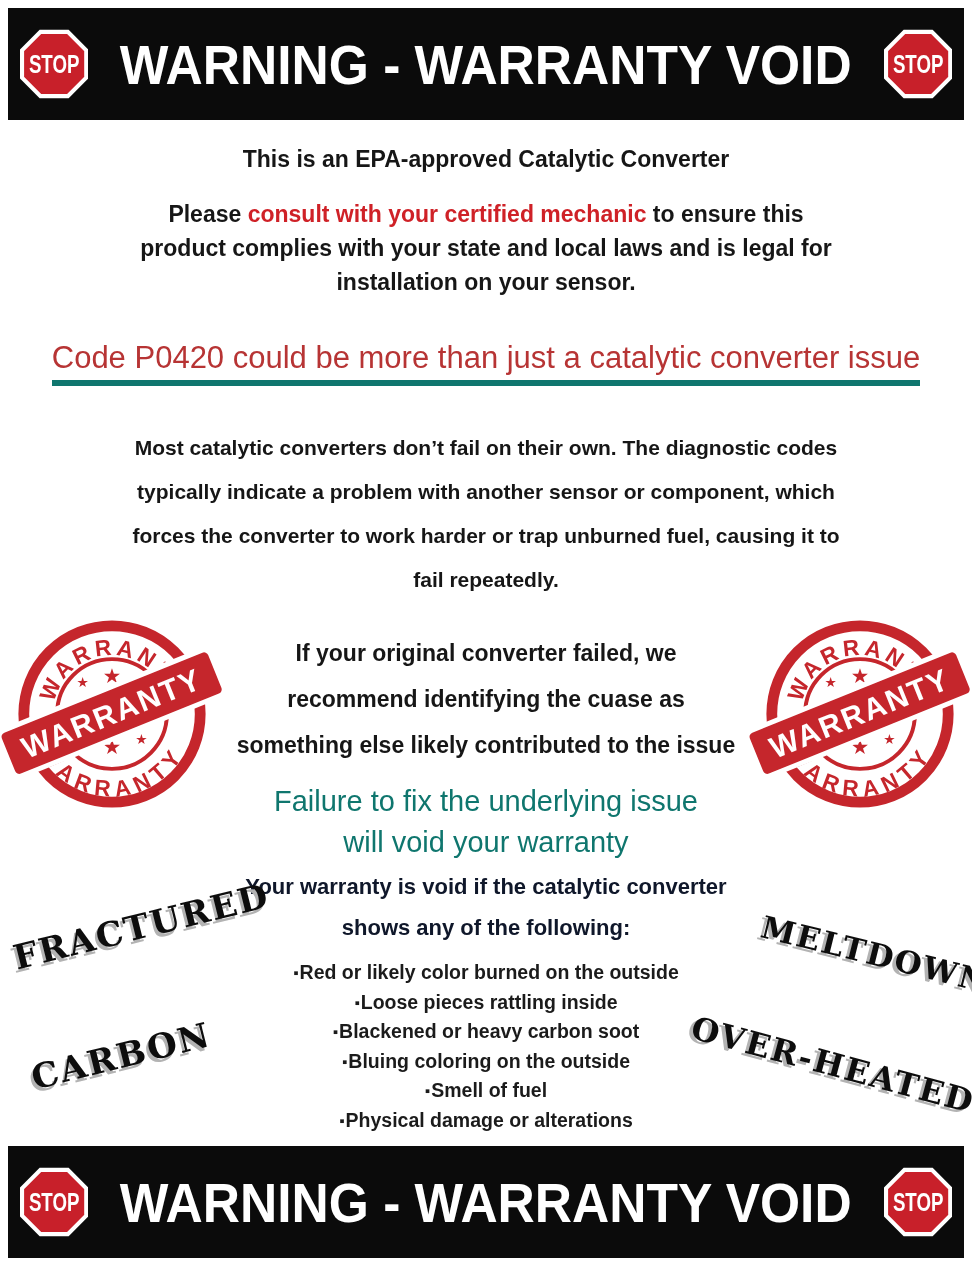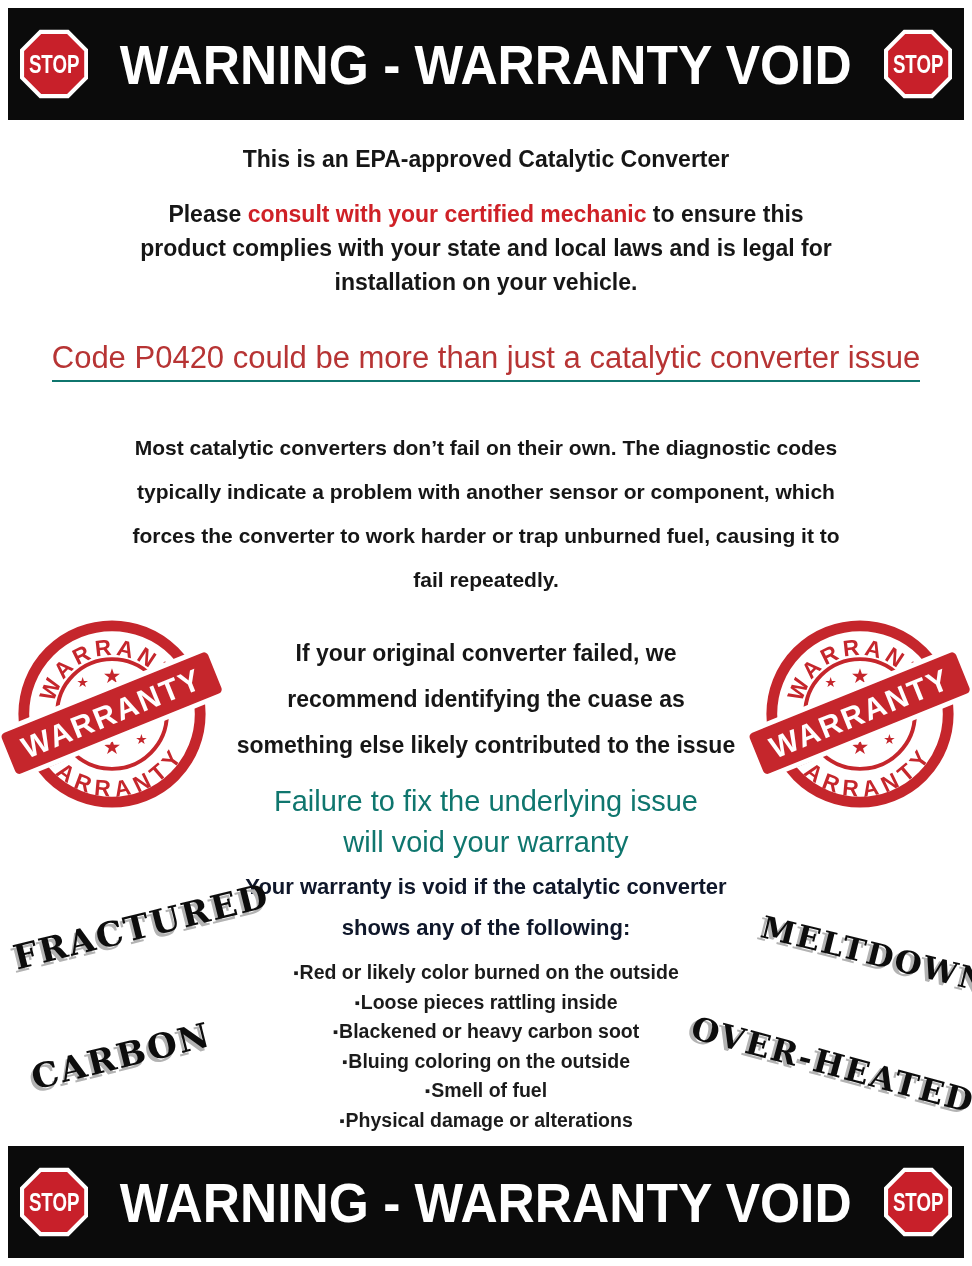--- a/index.html
+++ b/index.html
@@ -20,21 +20,21 @@
     white-space:nowrap;transform:scaleX(0.92);letter-spacing:0px;
   }
   .stop-svg{display:block;}
   
   .blk{position:absolute;left:0;width:100%;text-align:center;color:#161616;}
   .ln{white-space:nowrap;}
   .epa{top:146px;font-size:23px;font-weight:bold;}
   .consult{top:197px;font-size:23px;font-weight:bold;line-height:34px;}
   .red{color:#cf2127;}
   .code-heading{top:340px;font-size:31px;font-weight:normal;color:#b73434;}
-  .code-heading .underline{border-bottom:2px solid #0f766e;padding-bottom:5px;}
+  .code-heading .underline{border-bottom:6px solid #0f766e;padding-bottom:5px;}
   .para{top:426px;font-size:21px;font-weight:bold;line-height:44px;}
   .cause{top:630px;font-size:23px;font-weight:bold;line-height:46px;}
   .failure{top:781px;font-size:29px;font-weight:normal;line-height:41px;color:#0f766e;}
   .voidnotice{top:866px;font-size:22px;font-weight:bold;line-height:41px;color:#0f172a;}
   .symptoms{top:958px;font-size:19.5px;font-weight:bold;line-height:29.5px;color:#1b1b1b;}
   .symptoms .bullet{font-size:15px;vertical-align:1px;margin-right:1px;}
   
   .deco{
     position:absolute;font-family:"DejaVu Serif",serif;font-weight:bold;
     color:#0d0d0d;white-space:nowrap;letter-spacing:2px;
@@ -65,21 +65,21 @@
       <polygon points="30,3 70,3 97,30 97,70 70,97 30,97 3,70 3,30" fill="#c8202a" stroke="#ffffff" stroke-width="6"></polygon>
       <text x="50" y="63" text-anchor="middle" font-size="37" font-weight="bold" fill="#ffffff" textLength="74" lengthAdjust="spacingAndGlyphs">STOP</text>
     </svg>
   </div>
 
   <div class="blk epa">This is an EPA-approved Catalytic Converter</div>
 
   <div class="blk consult">
     <div class="ln"><span>Please </span><span class="red">consult with your certified mechanic</span><span> to ensure this</span></div>
     <div class="ln">product complies with your state and local laws and is legal for</div>
-    <div class="ln">installation on your vehicle.</div>
+    <div class="ln">installation on your sensor.</div>
   </div>
 
   <div class="blk code-heading">
     <span class="underline ln">Code P0420 could be more than just a catalytic converter issue</span>
   </div>
 
   <div class="blk para">
     <div class="ln">Most catalytic converters don’t fail on their own. The diagnostic codes</div>
     <div class="ln">typically indicate a problem with another sensor or component, which</div>
     <div class="ln">forces the converter to work harder or trap unburned fuel, causing it to</div>

